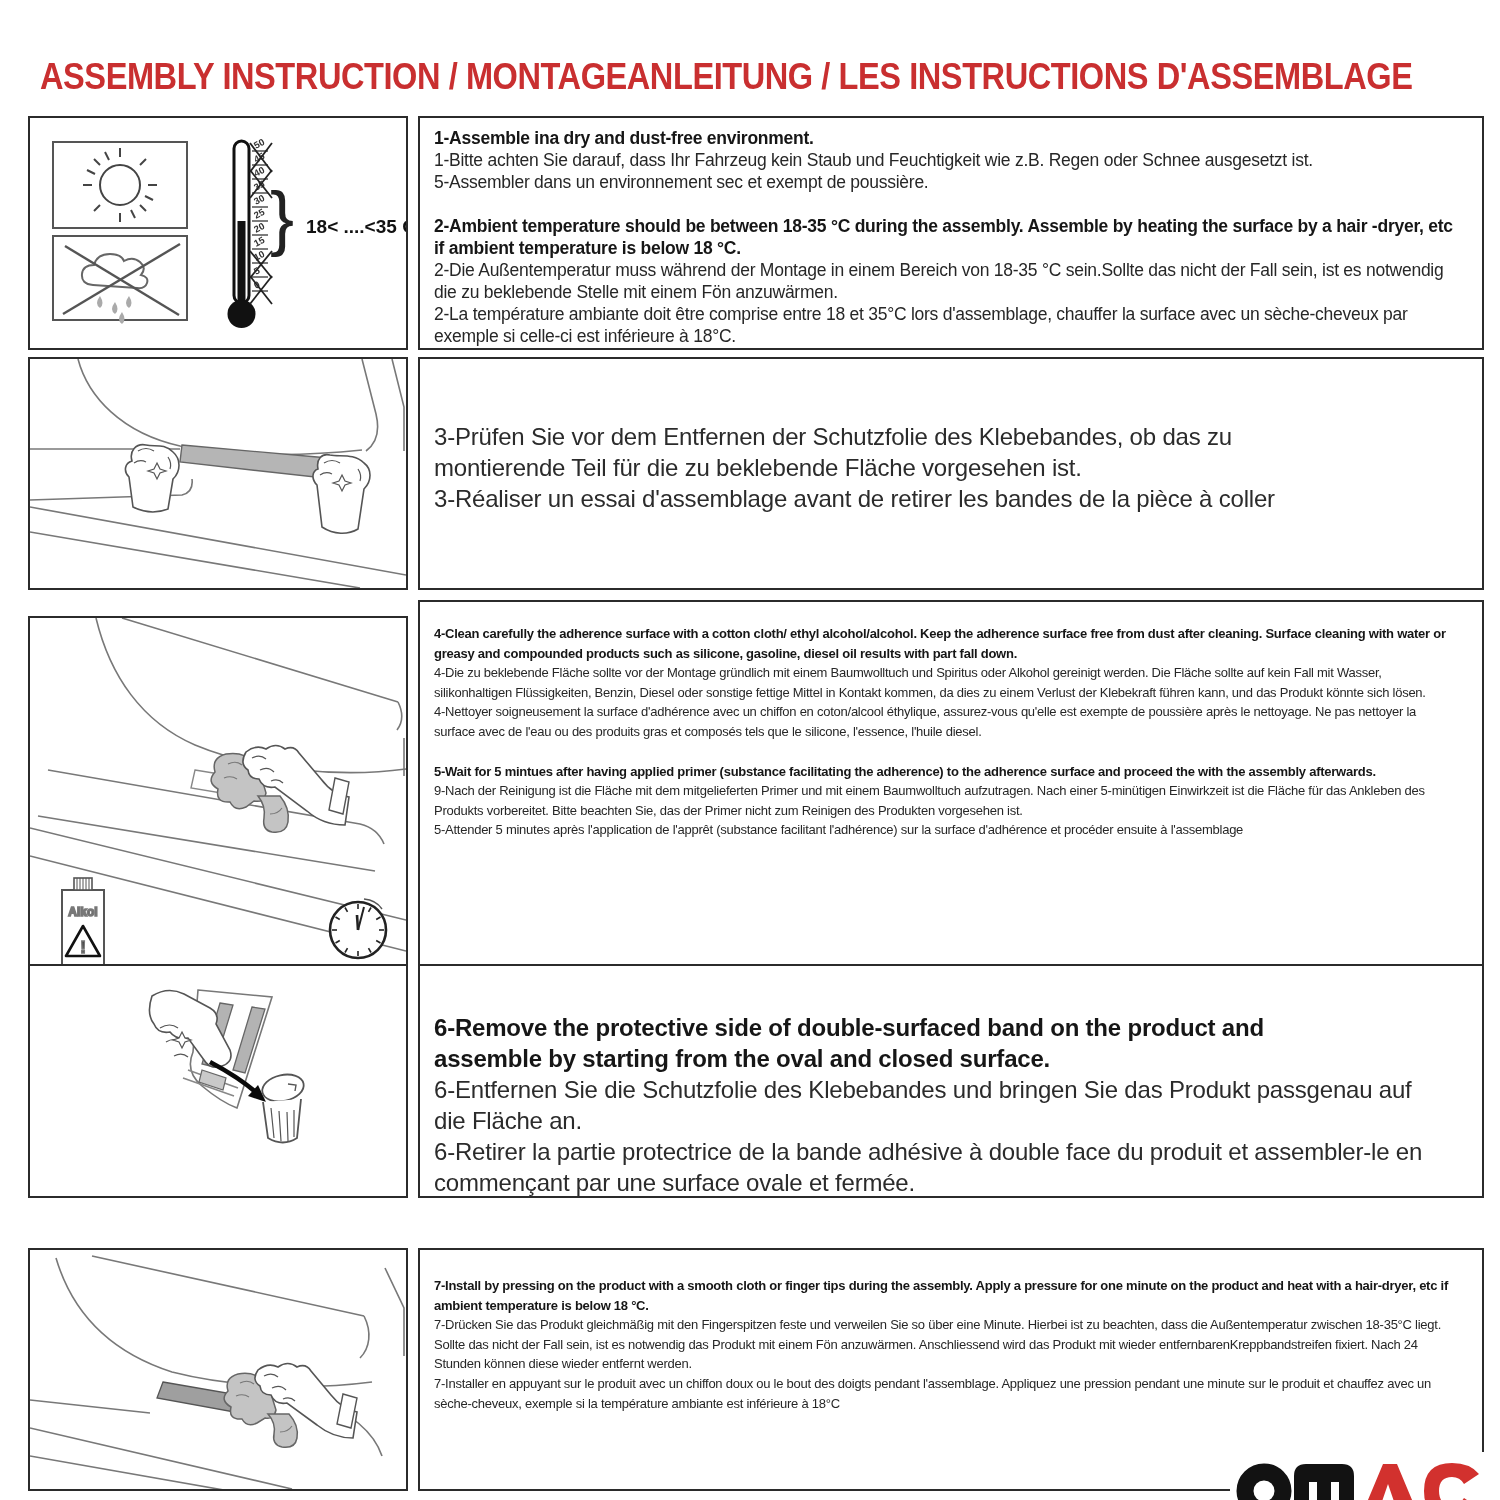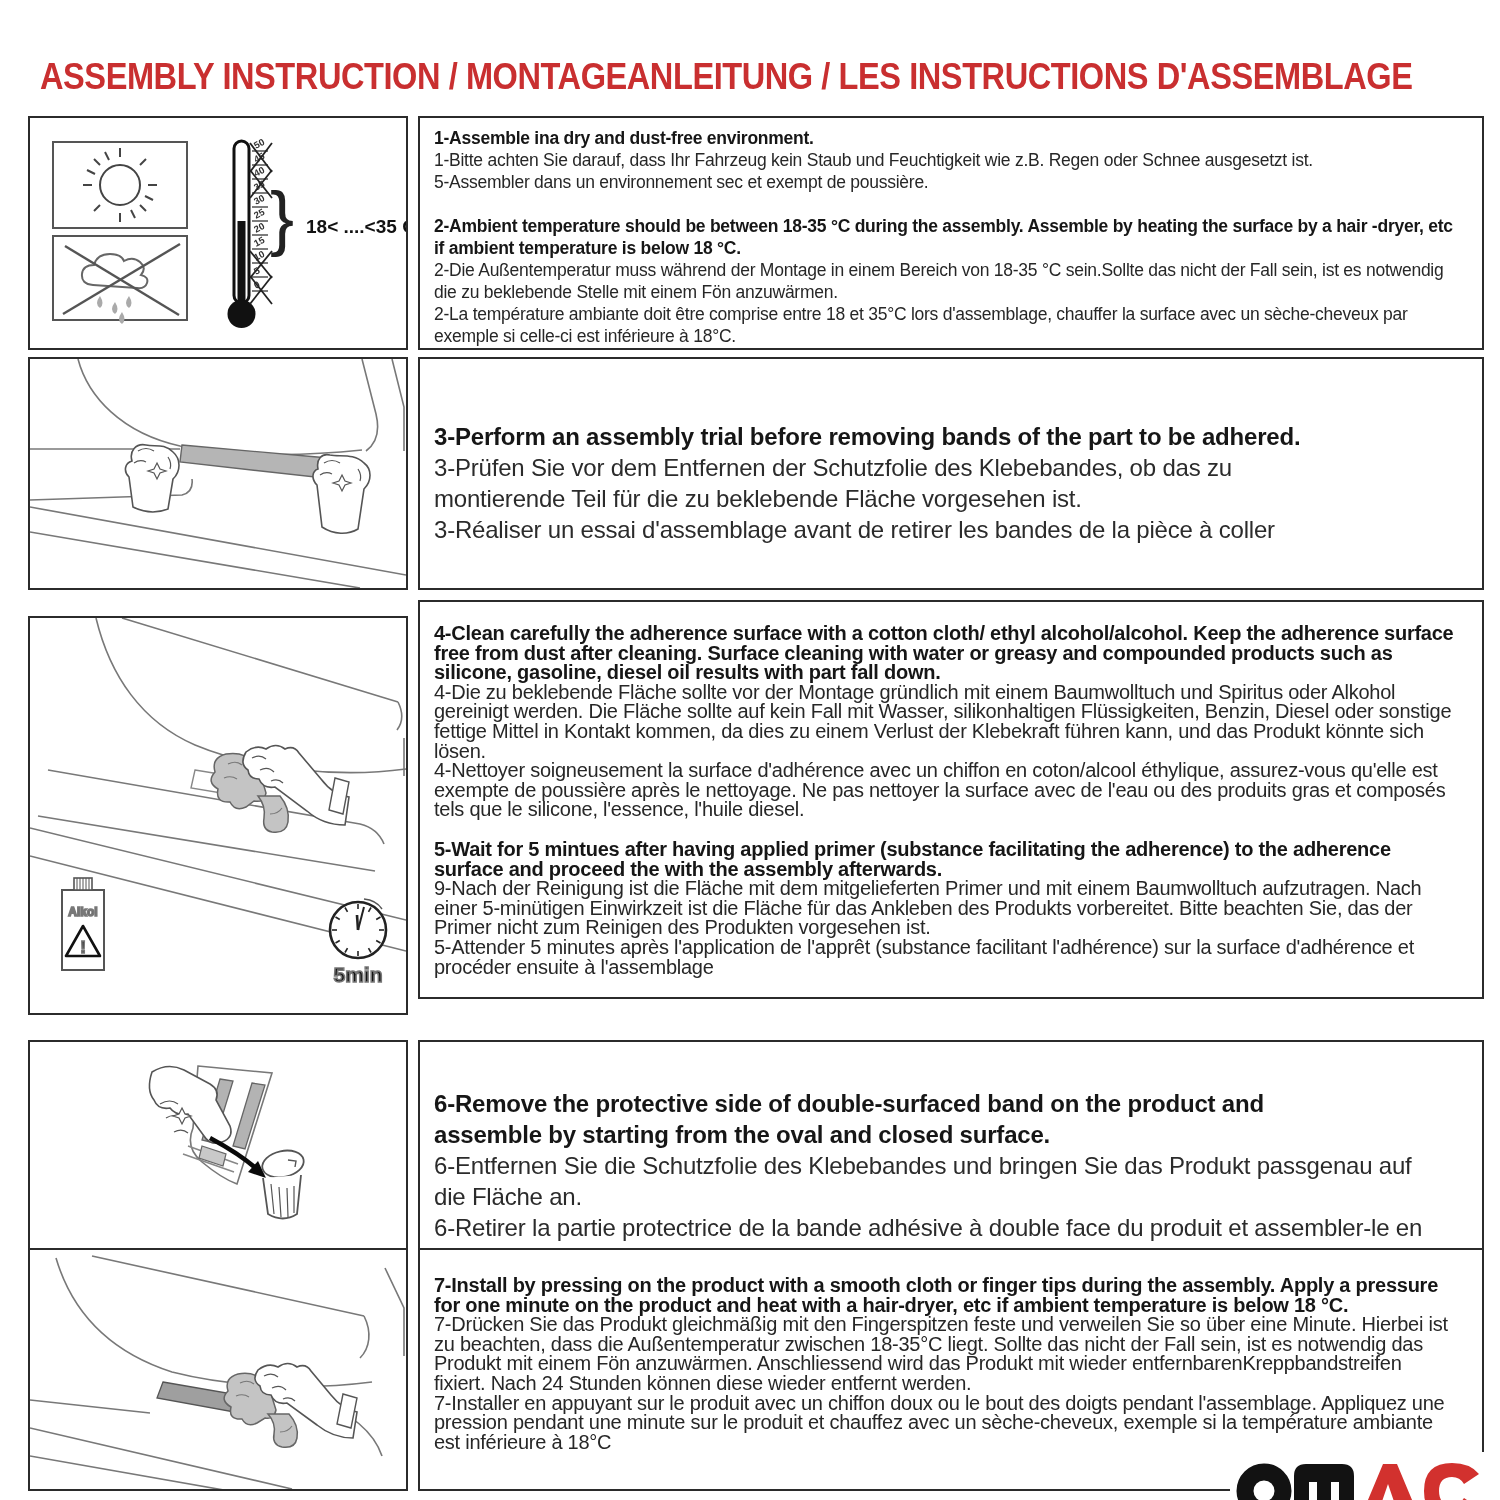--- a/index.html
+++ b/index.html
@@ -6,21 +6,21 @@
   .page{position:relative;width:1500px;height:1500px;background:#fff;overflow:hidden;
         font-family:"Liberation Sans",sans-serif;color:#1c1c1c;margin-top:44px;}
   .title{position:absolute;left:40px;top:12px;margin:0;color:#c92f30;font-size:37px;
          font-weight:700;letter-spacing:-.5px;white-space:nowrap;
          transform:scaleX(.88);transform-origin:left center;}
   .row{position:absolute;left:0;width:1500px;}
   .art{position:absolute;left:28px;width:380px;border:2px solid #2b2b2b;background:#fff;box-sizing:border-box;}
   .txt{position:absolute;left:418px;width:1066px;border:2px solid #2b2b2b;background:#fff;box-sizing:border-box;}
   .txt p{margin:0;padding:0 28px 0 14px;}
   .small p{font-size:17.5px;line-height:22px;letter-spacing:-.25px;color:#272727;}
-  .tiny p{font-size:20px;line-height:19.6px;letter-spacing:-.25px;color:#272727;}
+  .tiny p{font-size:13px;line-height:19.6px;letter-spacing:-.25px;color:#272727;}
   .big p{font-size:24px;line-height:31px;letter-spacing:-.2px;color:#2b2b2b;}
   .txt p.b{font-weight:700;color:#161616;}
   .gap{margin-top:22px !important;}
   .gap-sm{margin-top:20px !important;}
   .pt1{padding-top:9px;}  .pt2{padding-top:62px;} .pt3{padding-top:22px;}
   .pt4{padding-top:46px;} .pt5{padding-top:26px;}
   .logo-wrap{position:absolute;left:1230px;top:1408px;width:270px;height:92px;background:#fff;}
   .logo-wrap svg{position:absolute;left:6px;top:8px;}
   svg text{font-family:"Liberation Sans",sans-serif;}
 </style>
@@ -141,21 +141,20 @@
           <path d="M127,104 l3,6 6,2 -6,2 -3,6 -3,-6 -6,-2 6,-2 Z" fill="#fff" stroke="#555" stroke-width="1.2"></path>
         </g>
         <g>
           <path d="M300,96 C292,94 286,100 288,110 C282,112 281,120 287,126 L292,168 C304,176 318,176 328,170 L334,130 C342,122 342,110 334,104 C324,94 310,98 300,96 Z" fill="#fff" stroke="#555" stroke-width="1.6"></path>
           <path d="M294,104 q8,-5 16,0 M290,116 q6,-4 12,-1 M328,110 q4,6 2,12" stroke="#555" stroke-width="1.2"></path>
           <path d="M312,116 l3,6 6,2 -6,2 -3,6 -3,-6 -6,-2 6,-2 Z" fill="#fff" stroke="#555" stroke-width="1.2"></path>
         </g>
       </svg>
     </div>
     <div class="txt big pt2" style="top:0;height:233px;">
-      <p class="b" style="max-width:960px">3-Perform an assembly trial before removing bands of the part to be adhered.</p>
       <p style="max-width:880px">3-Prüfen Sie vor dem Entfernen der Schutzfolie des Klebebandes, ob das zu montierende Teil für die zu beklebende Fläche vorgesehen ist.</p>
       <p style="max-width:980px">3-Réaliser un essai d'assemblage avant de retirer les bandes de la pièce à coller</p>
     </div>
   </section>
 
   <section class="row" style="top:556px;height:399px;">
     <div class="art" style="top:16px;height:399px;">
       <svg width="376" height="395" viewBox="0 0 376 395" fill="none" stroke="#787878" stroke-width="1.6">
         <path d="M66,0 C80,58 112,104 165,127 C225,152 310,160 376,151"></path>
         <path d="M92,0 L368,84"></path>
@@ -212,21 +211,21 @@
     <div class="txt tiny pt3" style="top:0;height:399px;">
       <p class="b">4-Clean carefully the adherence surface with a cotton cloth/ ethyl alcohol/alcohol. Keep the adherence surface free from dust after cleaning. Surface cleaning with water or greasy and compounded products such as silicone, gasoline, diesel oil results with part fall down.</p>
       <p>4-Die zu beklebende Fläche sollte vor der Montage gründlich mit einem Baumwolltuch und Spiritus oder Alkohol gereinigt werden. Die Fläche sollte auf kein Fall mit Wasser, silikonhaltigen Flüssigkeiten, Benzin, Diesel oder sonstige fettige Mittel in Kontakt kommen, da dies zu einem Verlust der Klebekraft führen kann, und das Produkt könnte sich lösen.</p>
       <p>4-Nettoyer soigneusement la surface d'adhérence avec un chiffon en coton/alcool éthylique, assurez-vous qu'elle est exempte de poussière après le nettoyage. Ne pas nettoyer la surface avec de l'eau ou des produits gras et composés tels que le silicone, l'essence, l'huile diesel.</p>
       <p class="b gap-sm">5-Wait for 5 mintues after having applied primer (substance facilitating the adherence) to the adherence surface and proceed the with the assembly afterwards.</p>
       <p>9-Nach der Reinigung ist die Fläche mit dem mitgelieferten Primer und mit einem Baumwolltuch aufzutragen. Nach einer 5-minütigen Einwirkzeit ist die Fläche für das Ankleben des Produkts vorbereitet. Bitte beachten Sie, das der Primer nicht zum Reinigen des Produkten vorgesehen ist.</p>
       <p>5-Attender 5 minutes après l'application de l'apprêt (substance facilitant l'adhérence) sur la surface d'adhérence et procéder ensuite à l'assemblage</p>
     </div>
   </section>
 
-  <section class="row" style="top:996px;height:234px;">
+  <section class="row" style="top:920px;height:234px;">
     <div class="art" style="top:0;height:234px;">
       <svg width="376" height="230" viewBox="0 0 376 230" fill="none" stroke="#787878" stroke-width="1.6">
         <path d="M168,24 L242,31 L207,142 C196,138 184,130 172,120 C160,110 158,98 163,86 Z" fill="#fff"></path>
         <path d="M158,104 L208,122 M153,112 L204,130" stroke="#888"></path>
         <polygon points="190,37 203,39 184,101 172,98" fill="#b3b3b3" stroke="#666" stroke-width="1.3"></polygon>
         <polygon points="222,41 235,43 215,107 203,104" fill="#b3b3b3" stroke="#666" stroke-width="1.3"></polygon>
         <polygon points="172,104 196,112 193,124 169,116" fill="#c9c9c9" stroke="#666" stroke-width="1.2"></polygon>
         <g>
           <path d="M122,30 q16,-10 32,-2 l26,14 q10,6 6,16 l14,26 q4,12 -8,16 q-12,4 -18,-6 l-16,-22 q-12,2 -18,-6 q-12,2 -16,-8 q-8,-10 -2,-28 Z" fill="#fff" stroke="#555" stroke-width="1.6"></path>
           <path d="M130,62 q10,-6 18,0 M136,76 q8,-5 15,0 M144,90 q8,-4 14,1" stroke="#555" stroke-width="1.2"></path>

